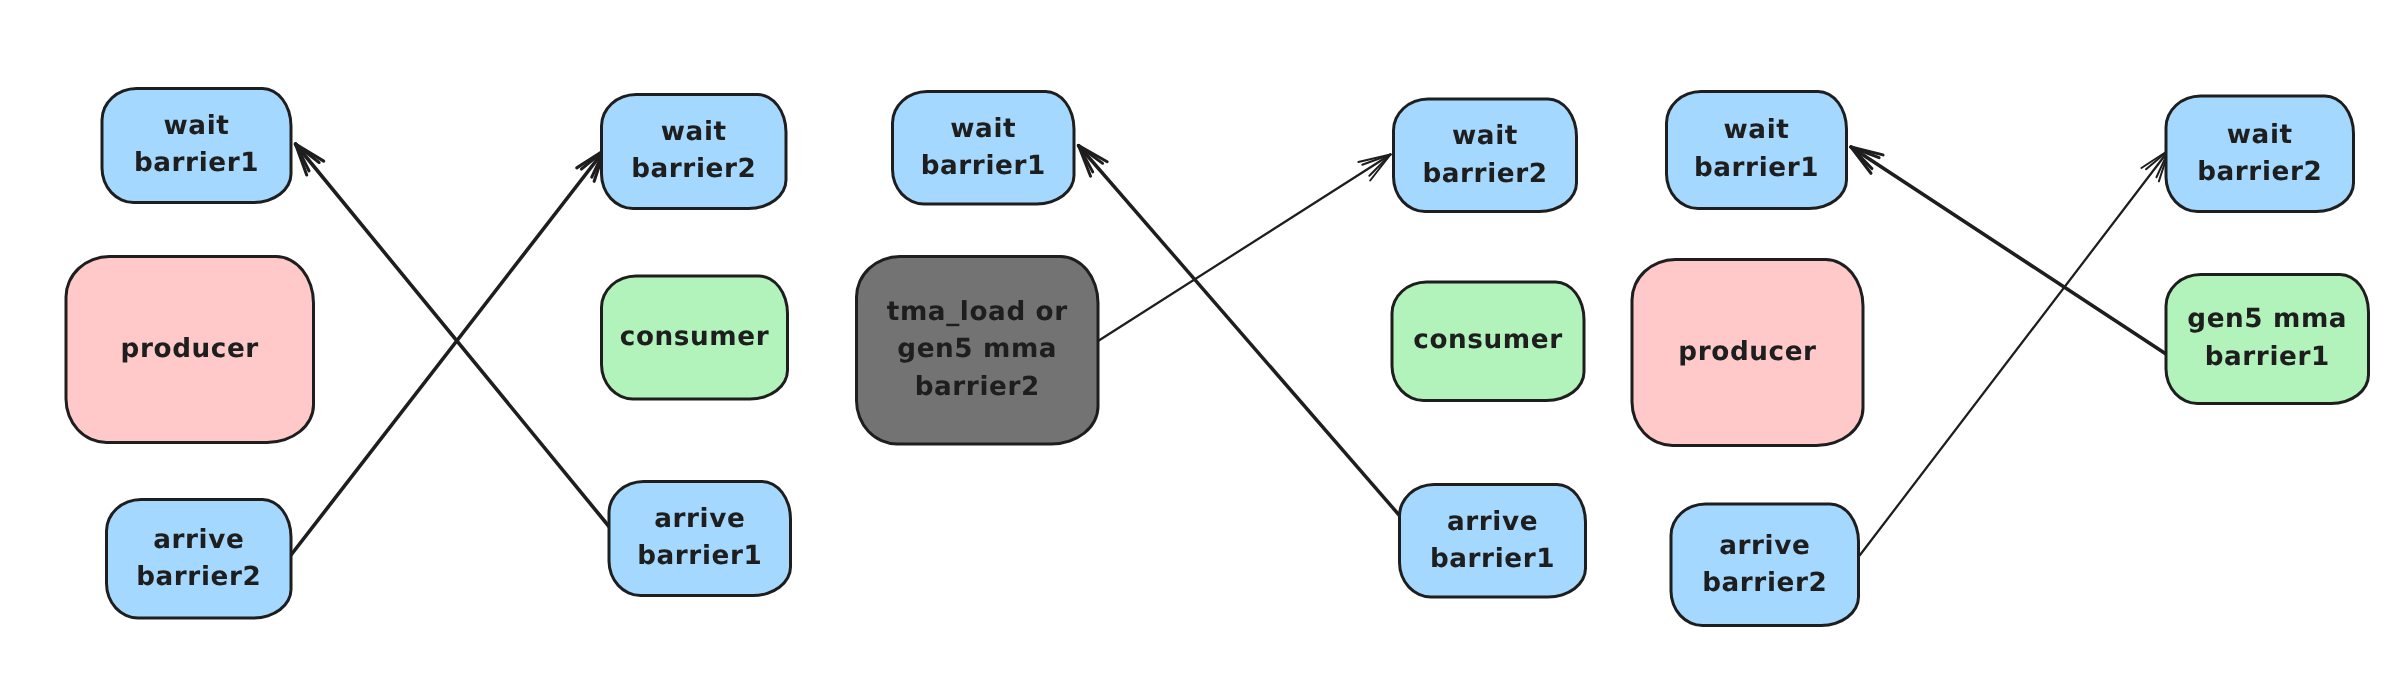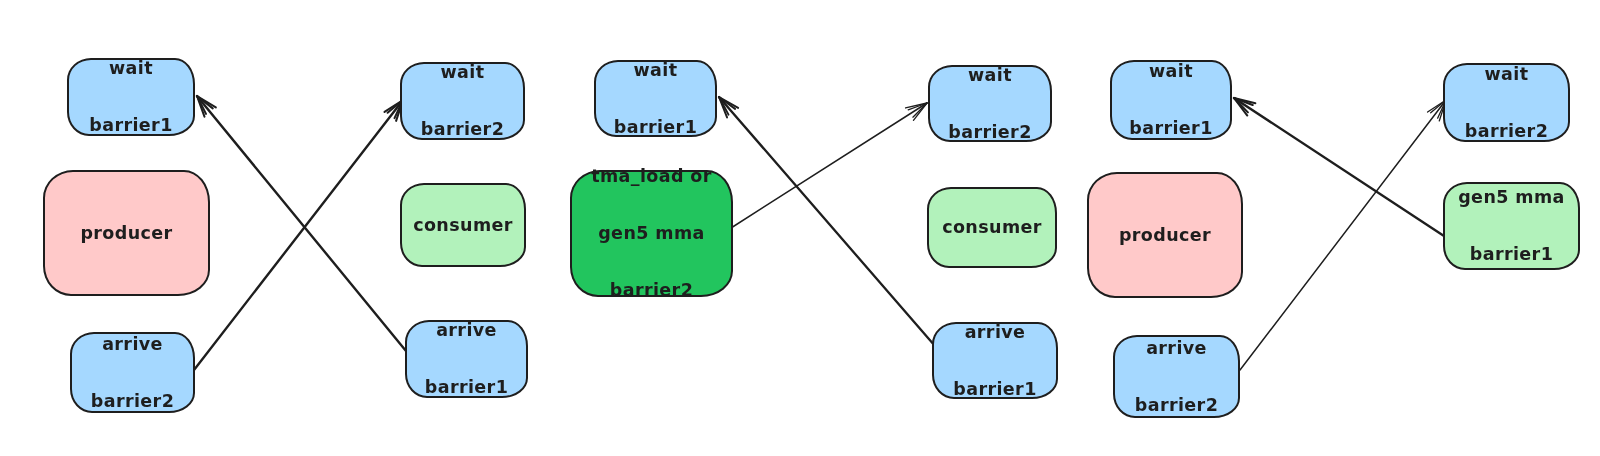--- a/index.html
+++ b/index.html
@@ -32,21 +32,20 @@
     justify-content: center;
     text-align: center;
     border: 2.6px solid #1e1e1e;
     border-radius: 24px 20px 26px 22px / 22px 26px 20px 24px;
     font-size: 17.5px;
     font-weight: 600;
     letter-spacing: 0.4px;
     color: #1e1e1e;
     line-height: 25px;
     z-index: 2;
-    gap: 32px;
   }
   .node.big {
     border-radius: 30px 26px 32px 28px / 28px 32px 26px 30px;
   }
   .node .line {
     white-space: nowrap;
   }
 </style>
 </head>
 <body>
@@ -115,21 +114,21 @@
       <div class="line">consumer</div>
     </div>
     <div class="node fill-blue" style="left: 405px; top: 320px; width: 123px; height: 78px; background: rgb(165, 216, 255); border-color: rgb(30, 30, 30);">
       <div class="line">arrive</div>
       <div class="line">barrier1</div>
     </div>
     <div class="node fill-blue" style="left: 594px; top: 60px; width: 123px; height: 77px; background: rgb(165, 216, 255); border-color: rgb(30, 30, 30);">
       <div class="line">wait</div>
       <div class="line">barrier1</div>
     </div>
-    <div class="node fill-pink big" style="left: 570px; top: 170px; width: 163px; height: 127px; background: #22c55e; border-color: rgb(30, 30, 30);">
+    <div class="node fill-pink big" style="left: 570px; top: 170px; width: 163px; height: 127px; background: #737373; border-color: rgb(30, 30, 30);">
       <div class="line">tma_load or</div>
       <div class="line">gen5 mma</div>
       <div class="line">barrier2</div>
     </div>
     <div class="node fill-blue" style="left: 928px; top: 65px; width: 124px; height: 77px; background: rgb(165, 216, 255); border-color: rgb(30, 30, 30);">
       <div class="line">wait</div>
       <div class="line">barrier2</div>
     </div>
     <div class="node fill-green" style="left: 927px; top: 187px; width: 130px; height: 81px; background: rgb(178, 242, 187); border-color: rgb(30, 30, 30);">
       <div class="line">consumer</div>

